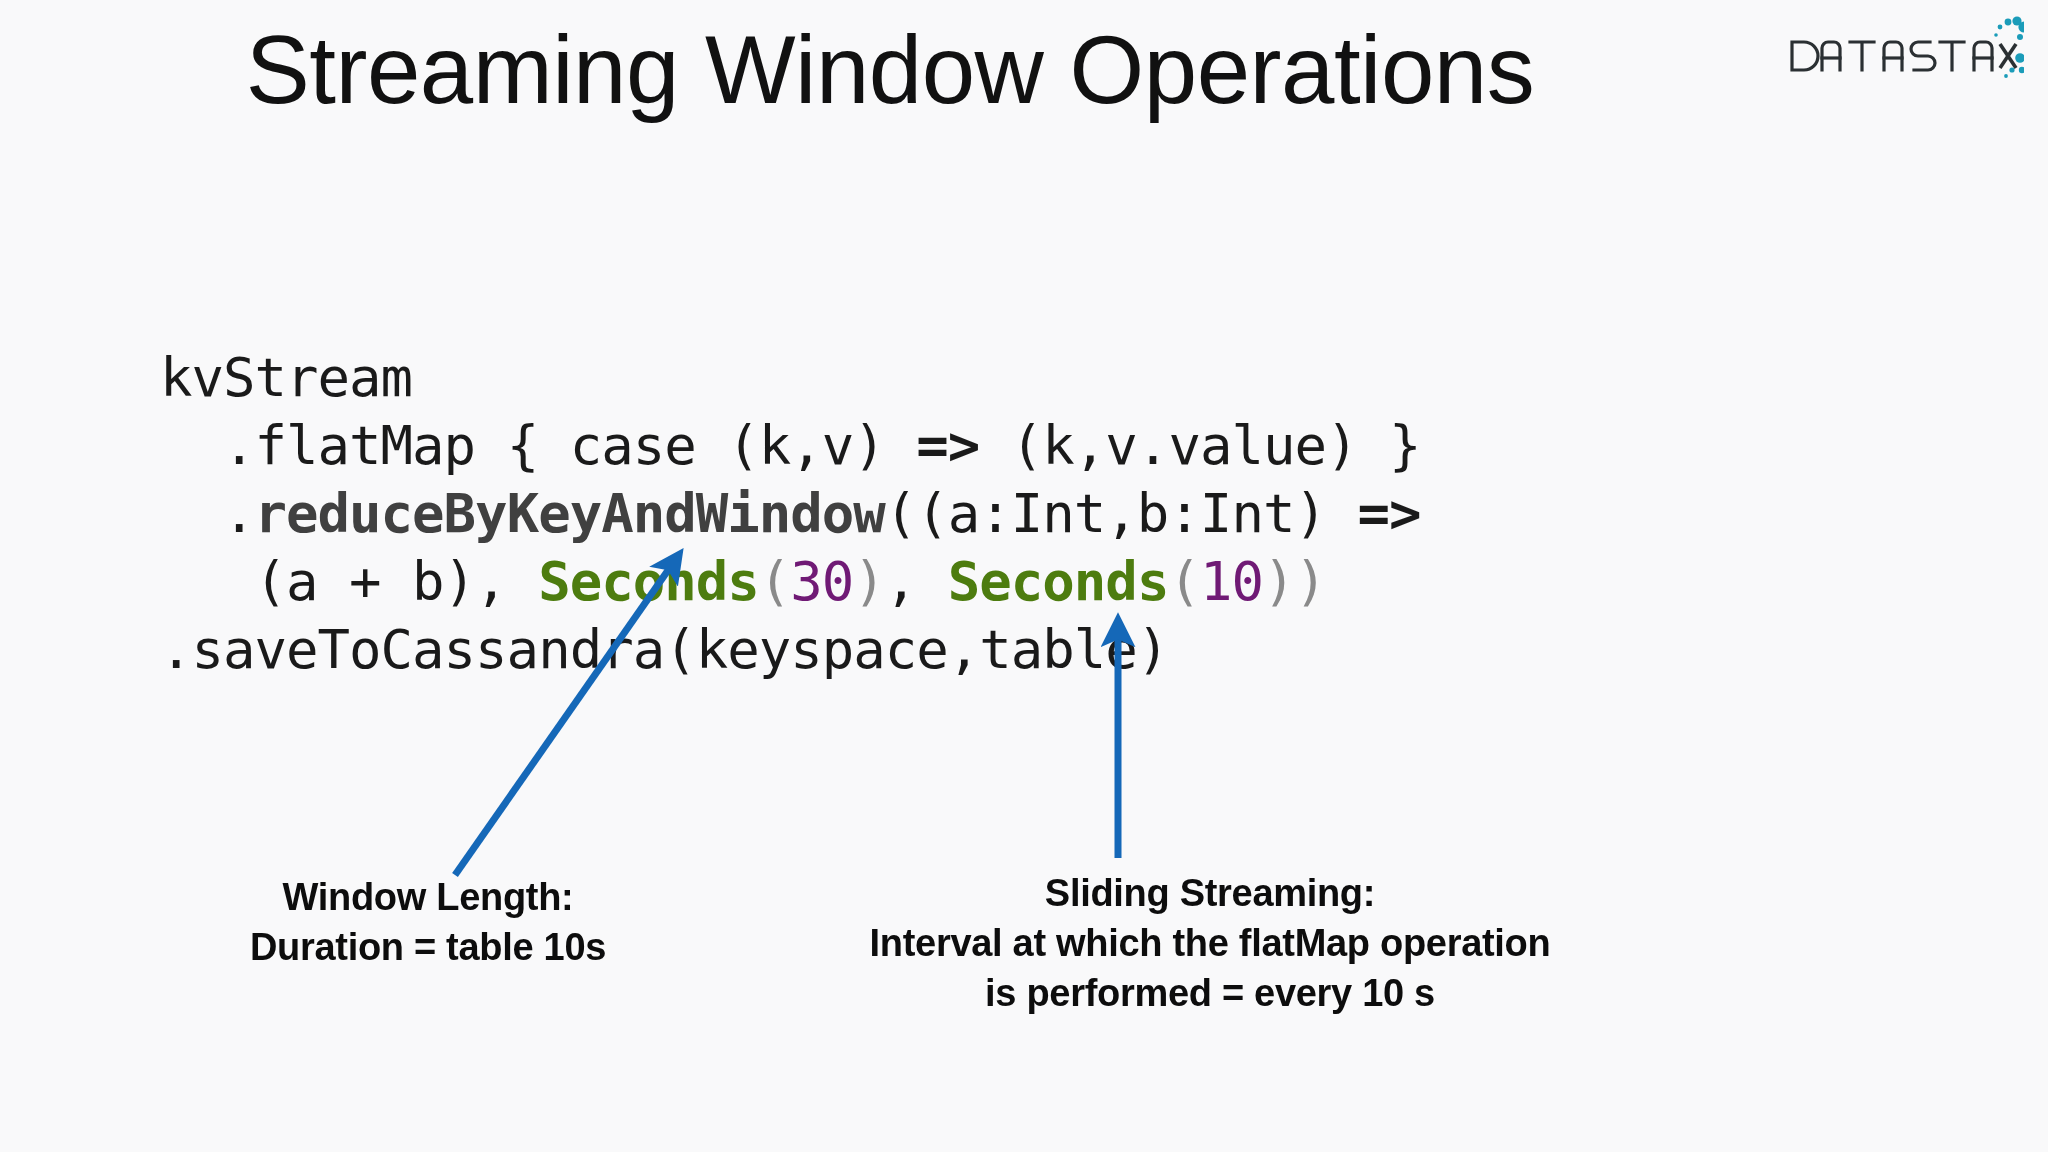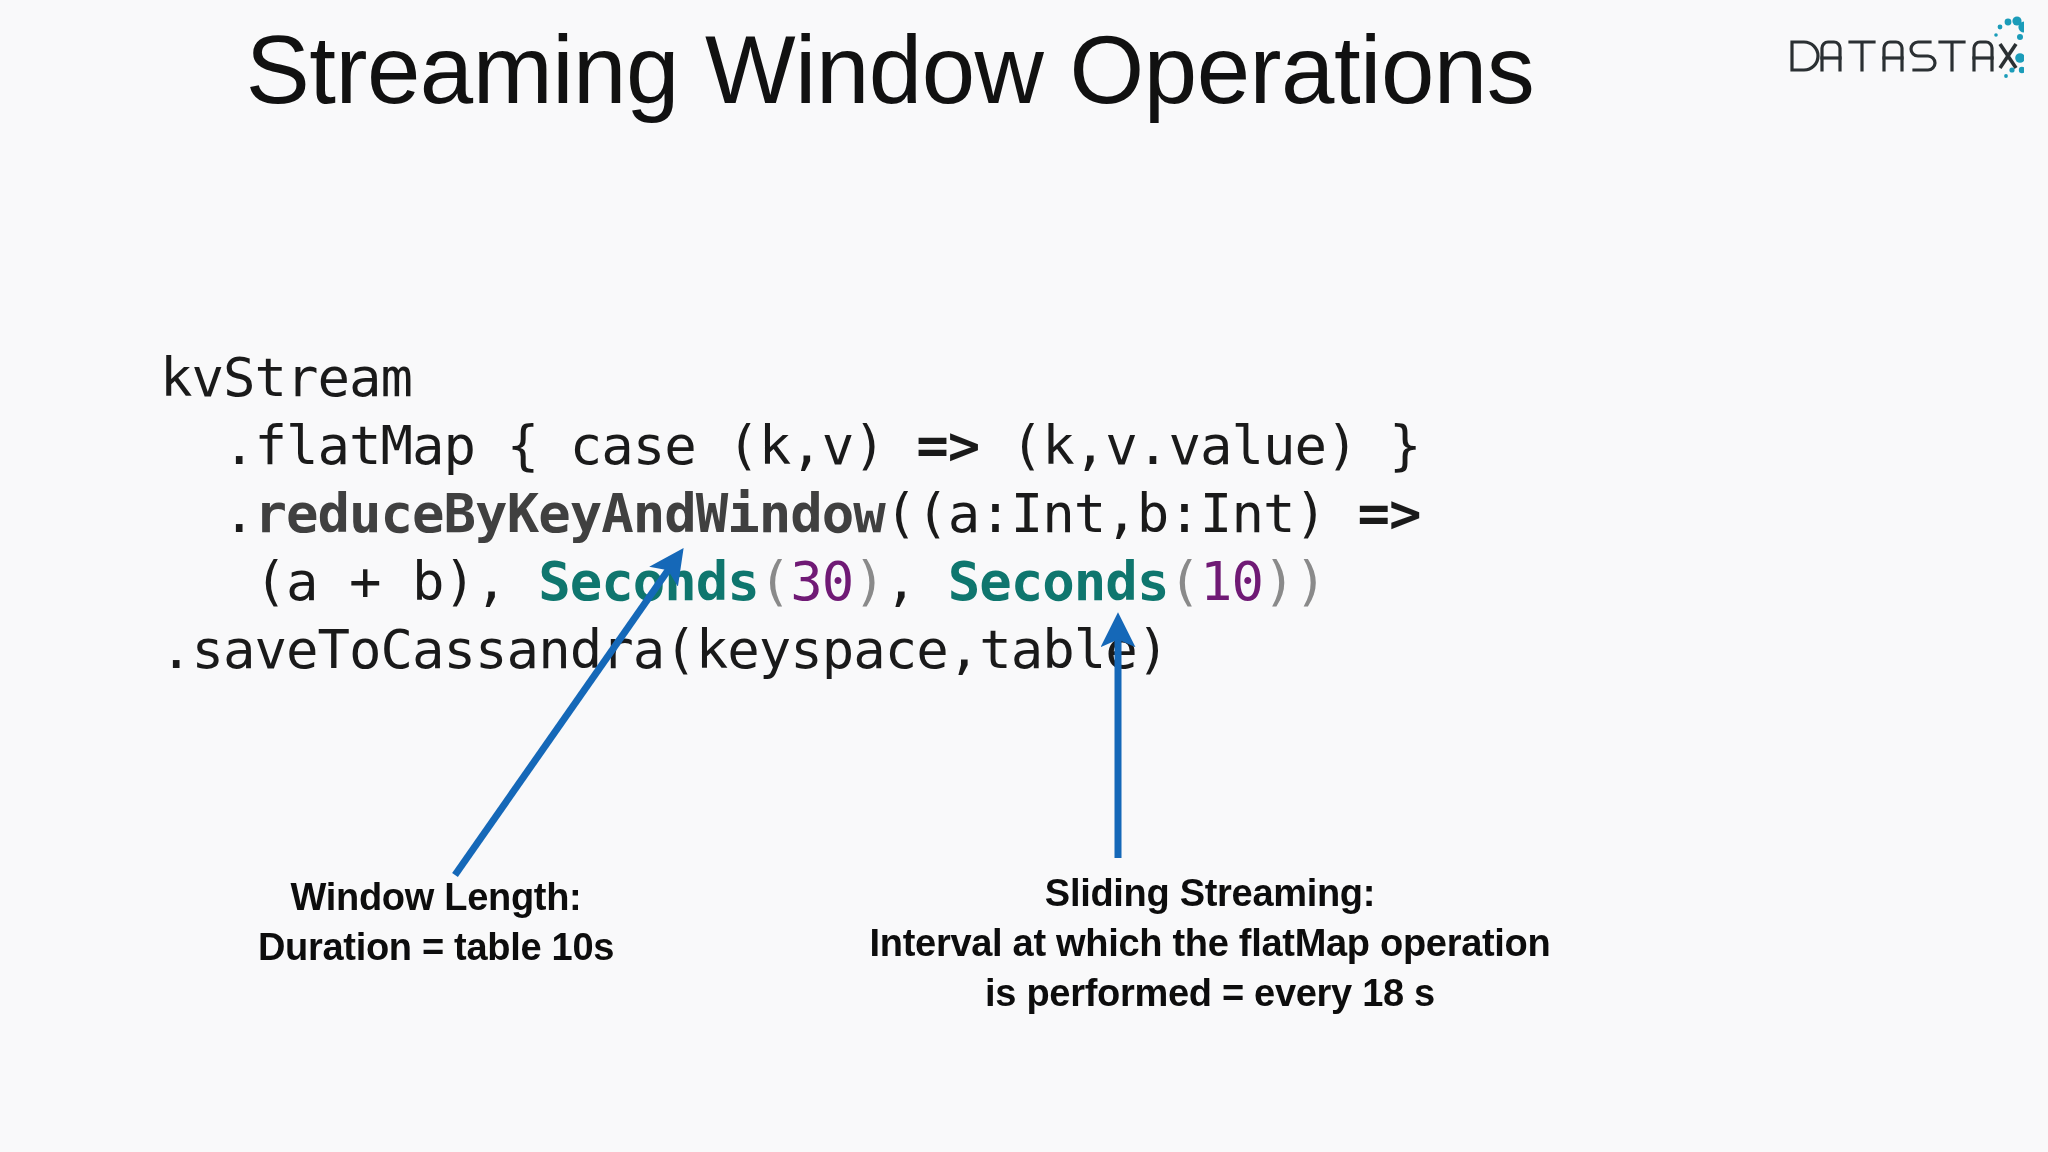--- a/index.html
+++ b/index.html
@@ -58,21 +58,21 @@
     font-family: "DejaVu Sans Mono", monospace;
     font-size: 54px;
     line-height: 68px;
     color: #1a1a1a;
     white-space: pre;
     letter-spacing: -1px;
   }
   .code-line { display: block; height: 68px; margin-left: 32px; }
   .tok-plain   { color: #1a1a1a; }
   .tok-method  { color: #404040; font-weight: bold; }
-  .tok-class   { color: #0f766e; font-weight: bold; }
+  .tok-class   { color: #4d7c0f; font-weight: bold; }
   .tok-num     { color: #701a75; }
   .tok-paren   { color: #8a8a8a; }
   .tok-arrow   { color: #1a1a1a; font-weight: bold; }
 
   
   .arrow-layer {
     position: absolute;
     inset: 0;
     width: 2048px;
     height: 1152px;
@@ -86,21 +86,21 @@
     font-weight: bold;
     color: #0d0d0d;
     text-align: center;
     line-height: 1.32;
     font-size: 38px;
     letter-spacing: -0.3px;
   }
   .annotation .ann-line { display: block; white-space: nowrap; }
 
   #annotation-window {
-    left: 136px;
+    left: 128px;
     top: 872px;
     width: 600px;
   }
   #annotation-sliding {
     left: 790px;
     top: 868px;
     width: 840px;
   }
 </style>
 </head>
@@ -168,16 +168,16 @@
     </svg>
 
   <div class="annotation" id="annotation-window">
       <span class="ann-line">Window Length:</span>
       <span class="ann-line">Duration = table 10s</span>
     </div>
 
   <div class="annotation" id="annotation-sliding">
       <span class="ann-line">Sliding Streaming:</span>
       <span class="ann-line">Interval at which the flatMap operation</span>
-      <span class="ann-line">is performed = every 18 s</span>
+      <span class="ann-line">is performed = every 10 s</span>
     </div>
 
 </div>
 
 </body></html>

